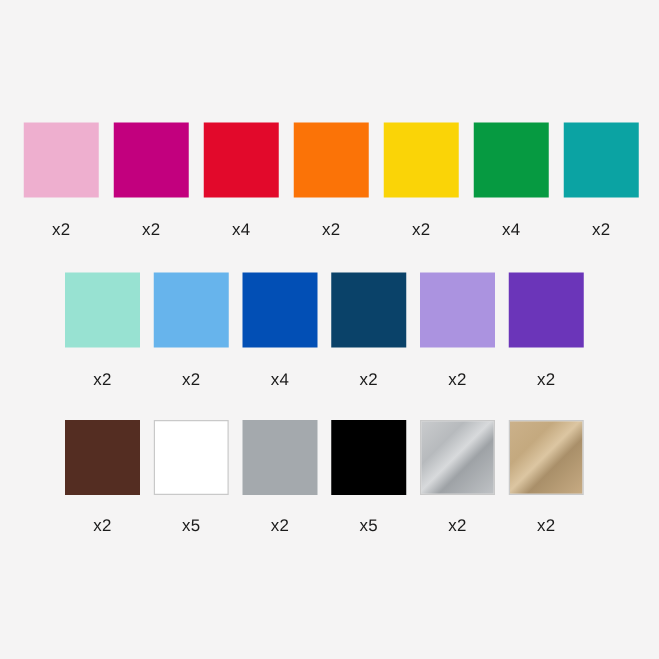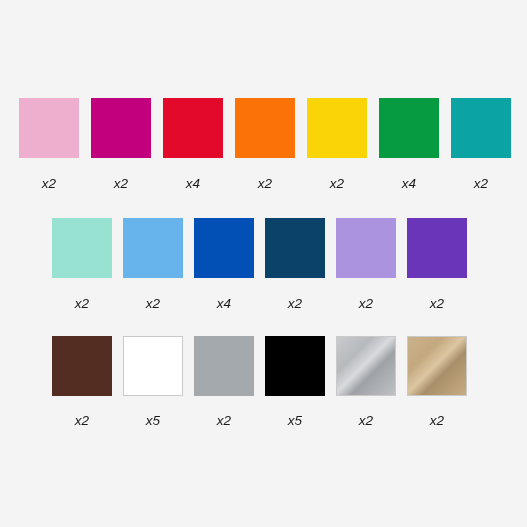--- a/index.html
+++ b/index.html
@@ -20,21 +20,20 @@
     left: 0;
     top: 0;
     width: 527px;
     height: 527px;
     background: #f5f4f4;
   }
   .swatch-row {
     position: absolute;
     display: flex;
     align-items: center;
-    font-style: italic;
   }
   .swatch-cell {
     display: flex;
     flex-direction: column;
     align-items: center;
   }
   .swatch-chip {
     width: 60px;
     height: 60px;
     box-sizing: border-box;

